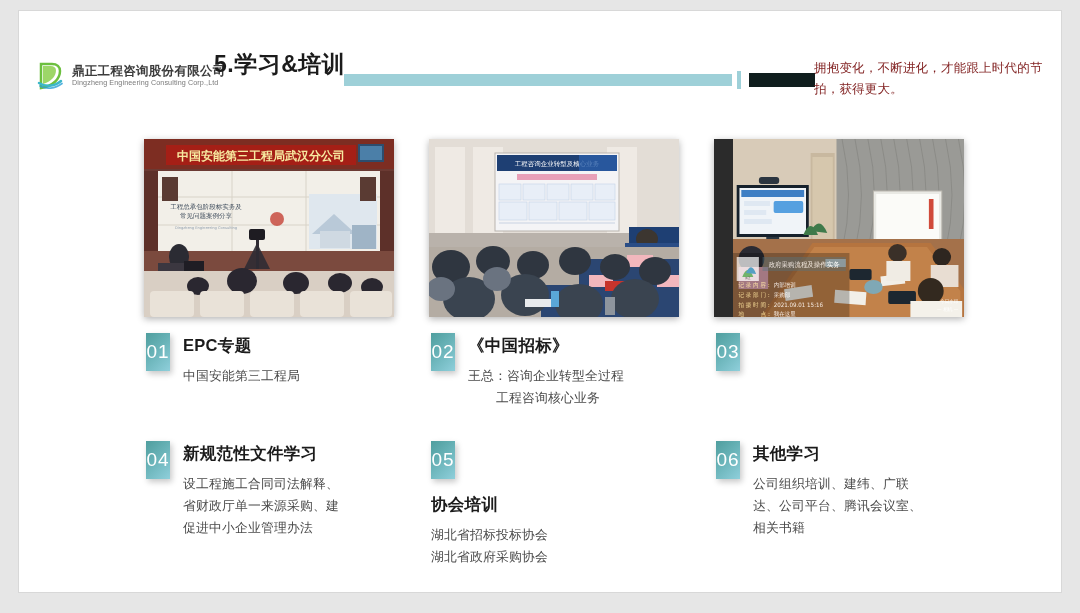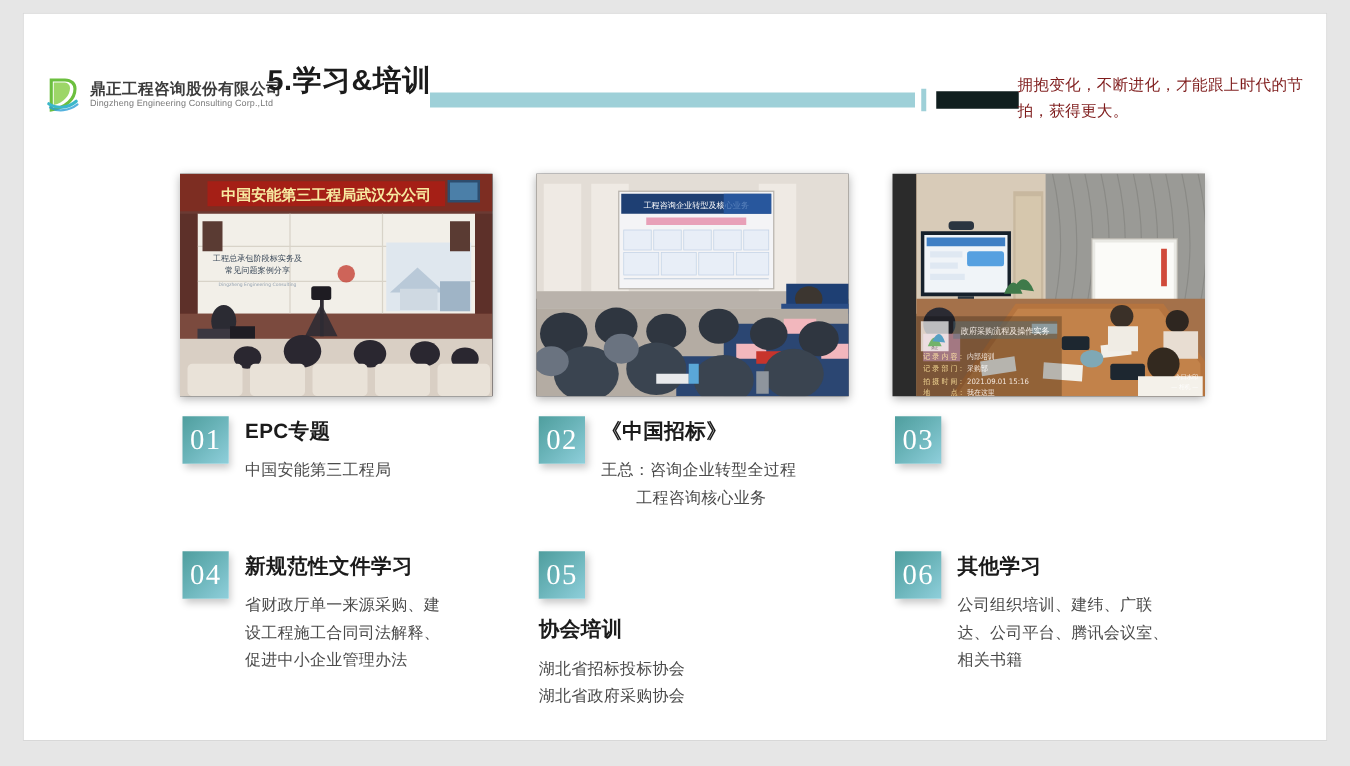--- a/index.html
+++ b/index.html
@@ -72,26 +72,25 @@
   .cards { position: absolute; left: 0; top: 322px; width: 100%; }
   .card { position: absolute; width: 262px; display: flex; gap: 13px; }
   .card.c1 { left: 127px; top: 0; }
   .card.c2 { left: 412px; top: 0; }
   .card.c3 { left: 697px; top: 0; flex-direction: column; }
   .card.c4 { left: 127px; top: 108px; }
   .card.c5 { left: 412px; top: 108px; flex-direction: column; }
   .card.c6 { left: 697px; top: 108px; }
 
   .badge {
-    flex: none; width: 37px; height: 38px;
+    flex: none; width: 24px; height: 38px;
     background: linear-gradient(135deg, #4f9e9e 0%, #69b3b8 45%, #8fcfdb 100%);
-    color: #ffffff; font-size: 23px; line-height: 38px;
+    color: #ffffff; font-size: 19px; line-height: 38px;
     text-align: center; letter-spacing: 1px;
     box-shadow: 2px 3px 6px rgba(0,0,0,.22);
-    font-family: Liberation Serif, serif;
   }
   .card-body { padding-top: 1px; }
   .card-title {
     font-size: 16.5px; font-weight: bold; color: #1b1b1b;
     line-height: 22px; letter-spacing: .3px; white-space: nowrap;
   }
   .card-desc {
     margin-top: 9px; font-size: 12.8px; color: #4a4a4a;
     line-height: 22px; letter-spacing: .2px;
   }
@@ -373,22 +372,22 @@
 
     <div class="card c3">
       <div class="badge">03</div>
     </div>
 
     <div class="card c4">
       <div class="badge">04</div>
       <div class="card-body">
         <div class="card-title">新规范性文件学习</div>
         <div class="card-desc">
+          <span class="ln">设工程施工合同司法解释、</span>
           <span class="ln">省财政厅单一来源采购、建</span>
-          <span class="ln">设工程施工合同司法解释、</span>
           <span class="ln">促进中小企业管理办法</span>
         </div>
       </div>
     </div>
 
     <div class="card c5">
       <div class="badge">05</div>
       <div class="card-body">
         <div class="card-title">协会培训</div>
         <div class="card-desc">

